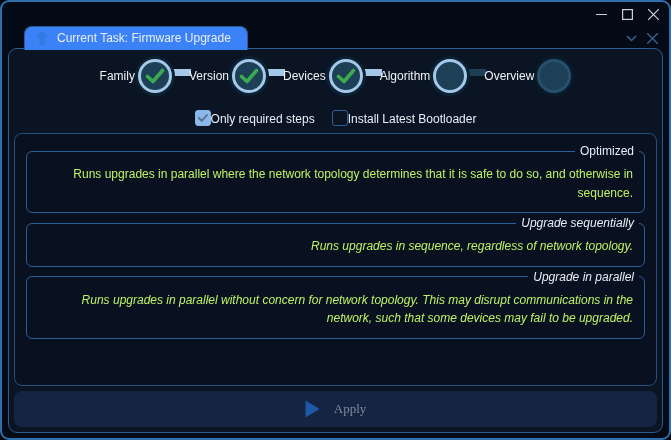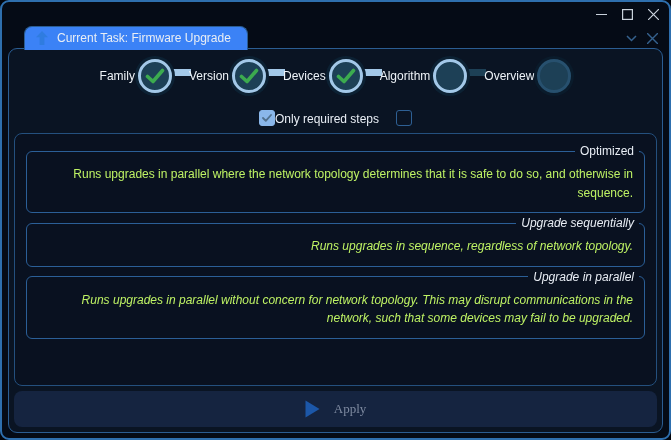--- a/index.html
+++ b/index.html
@@ -176,20 +176,21 @@
       <div class="checkbox-item">
         <span class="checkbox checked">
           <svg width="10" height="8" viewBox="0 0 10 8">
               <path d="M1 4 L3.8 6.8 L9 1" fill="none" stroke="#51718e" stroke-width="1.8" stroke-linecap="round" stroke-linejoin="round"></path>
             </svg>
         </span>
         <span>Only required steps</span>
       </div>
       <div class="checkbox-item">
         <span class="checkbox"></span>
+        <span>Install Latest Bootloader</span>
       </div>
     </div>
 
     <div class="content-panel">
       <fieldset>
         <legend>Optimized</legend>
         <p>Runs upgrades in parallel where the network topology determines that it is safe to do so, and otherwise in sequence.</p>
       </fieldset>
       <fieldset>
         <legend>Upgrade sequentially</legend>

